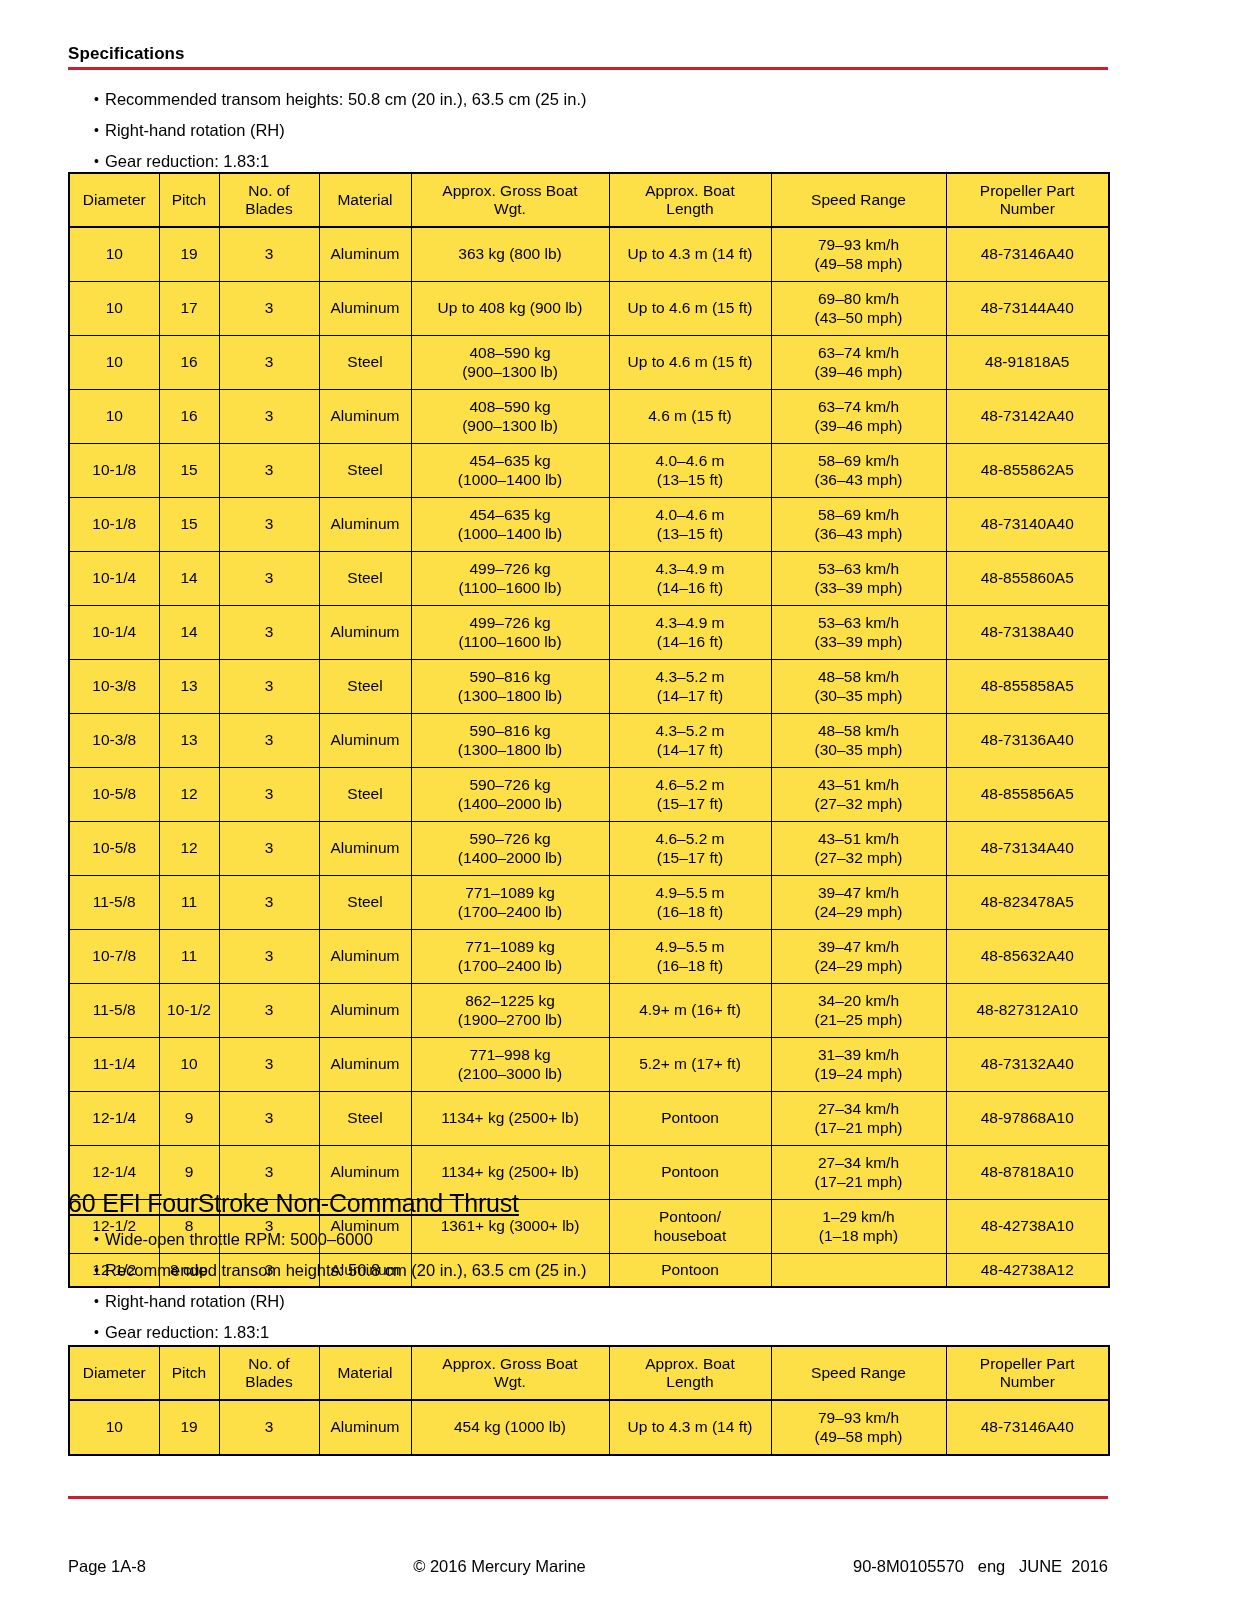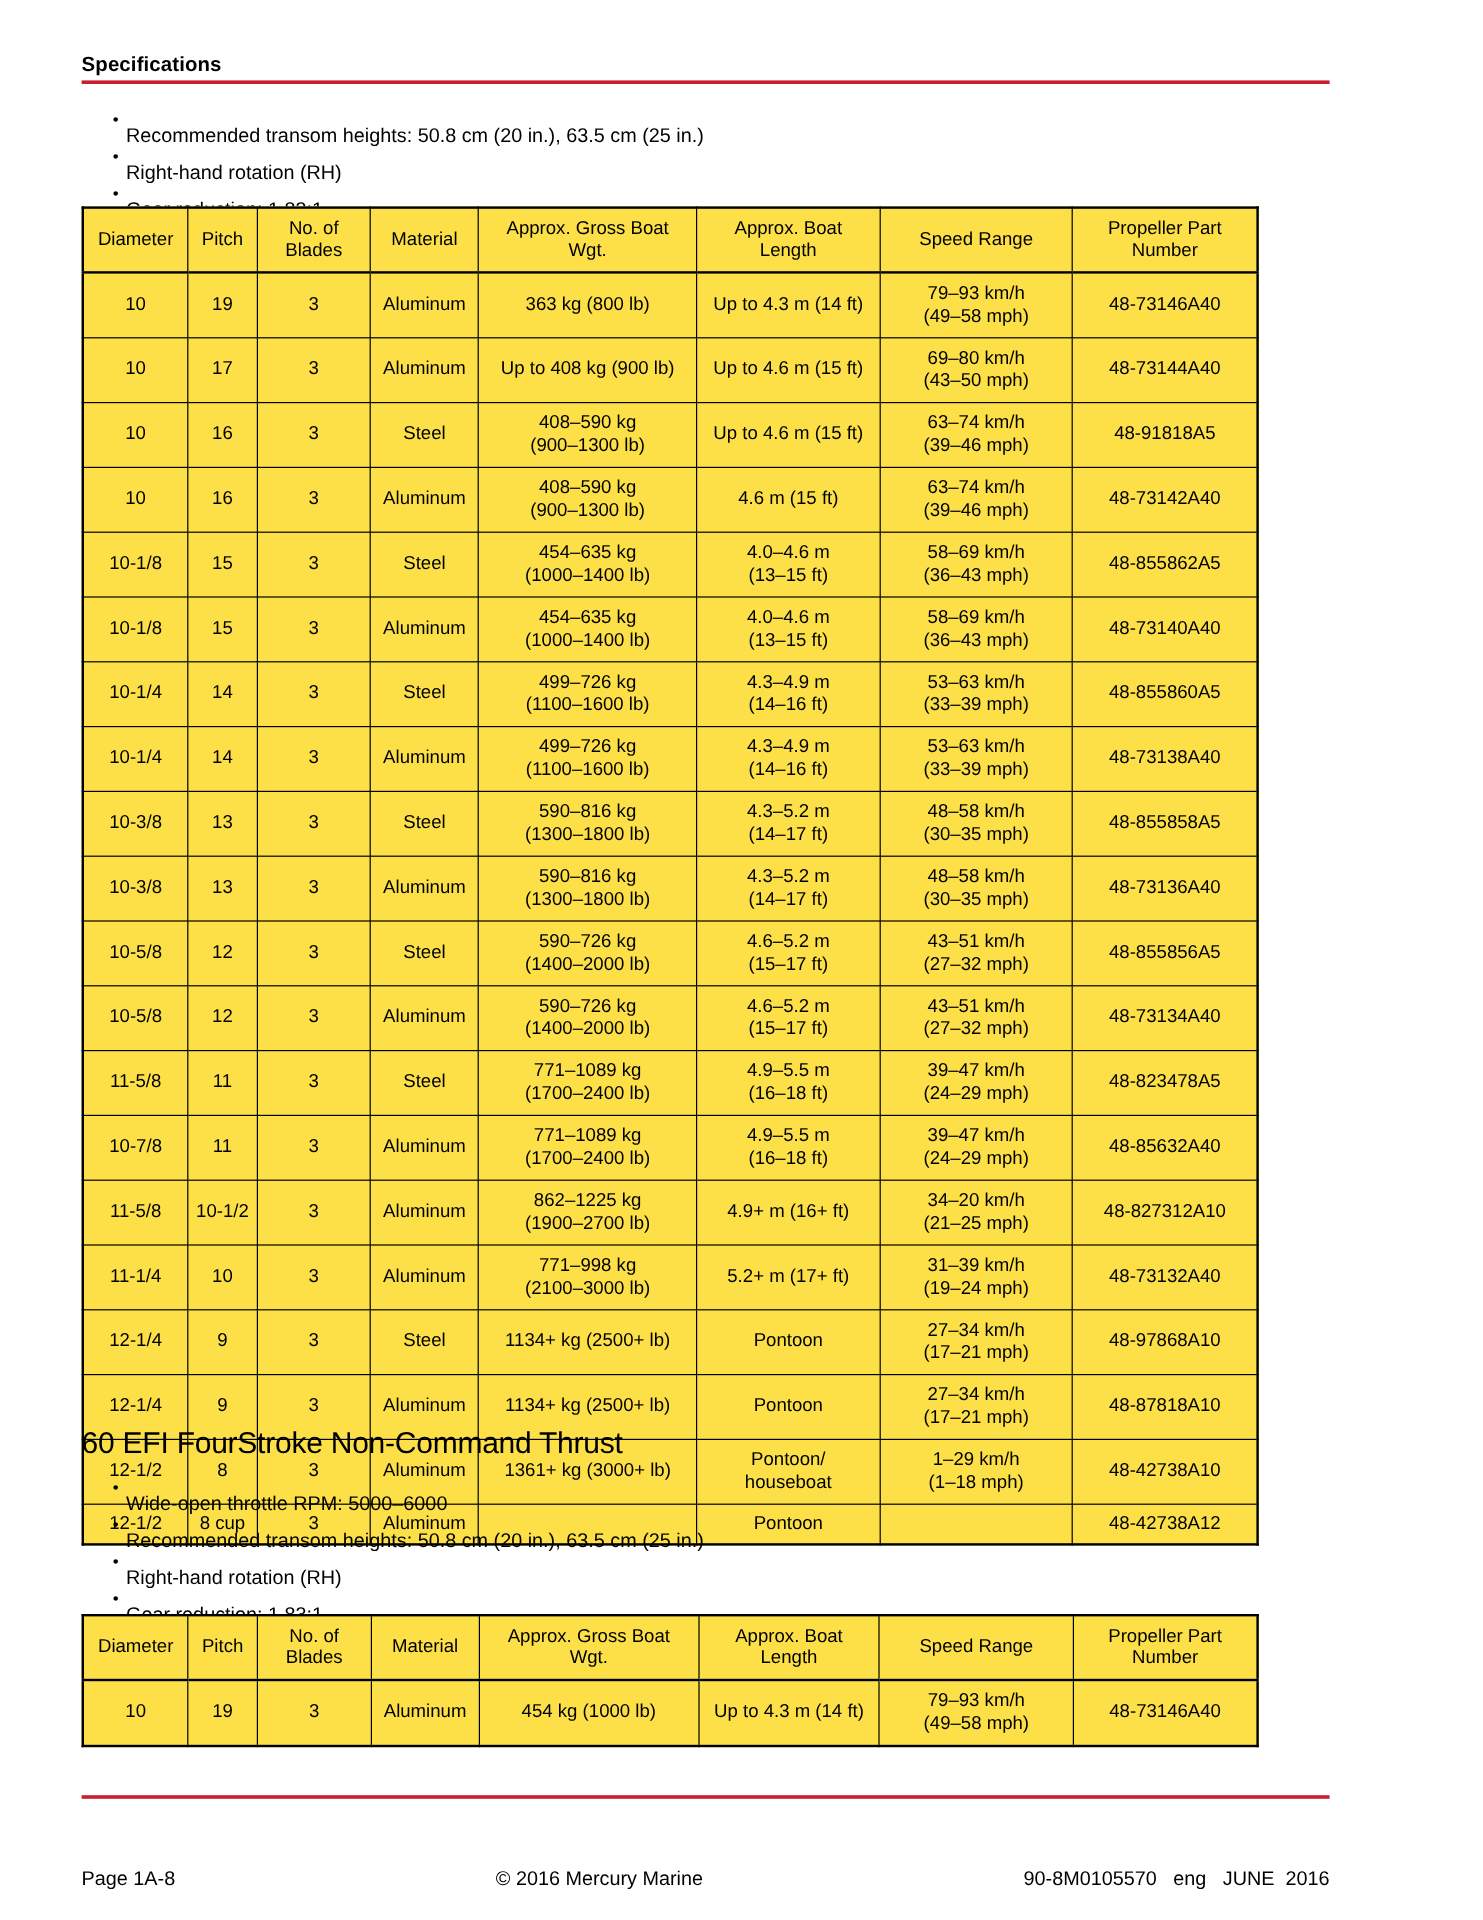--- a/index.html
+++ b/index.html
@@ -11,21 +11,21 @@
     width: 1236px;
     height: 1600px;
     position: relative;
     font-family: "Liberation Sans", sans-serif;
     color: #000000;
     -webkit-font-smoothing: antialiased;
   }
   .page {
     position: absolute;
     left: 0; top: 0;
-    width: 1049px;
+    width: 1236px;
     height: 1600px;
     box-sizing: border-box;
     padding: 0;
   }
 
   
   .section-header {
     position: absolute;
     left: 68px;
     top: 44px;
@@ -61,21 +61,20 @@
     width: 37px;
     flex: 0 0 37px;
     text-align: left;
     padding-left: 26px;
     box-sizing: border-box;
     font-size: 14px;
   }
   .bullet-text {
     flex: 1 1 auto;
     white-space: nowrap;
-    margin-top: 14px;
   }
 
   
   .spec-table {
     position: absolute;
     border-collapse: collapse;
     table-layout: fixed;
     font-size: 15.5px;
     background: #fde047;
   }
@@ -114,20 +113,21 @@
   col.c-part  { width: 163px; }
 
   
   .subsection-title {
     position: absolute;
     left: 68px;
     font-size: 25px;
     font-weight: normal;
     letter-spacing: -0.2px;
     line-height: 30px;
+    text-decoration: underline;
   }
 
   
   .footer {
     position: absolute;
     left: 68px;
     top: 1496px;
     width: 1040px;
   }
   .footer .rule-red {

